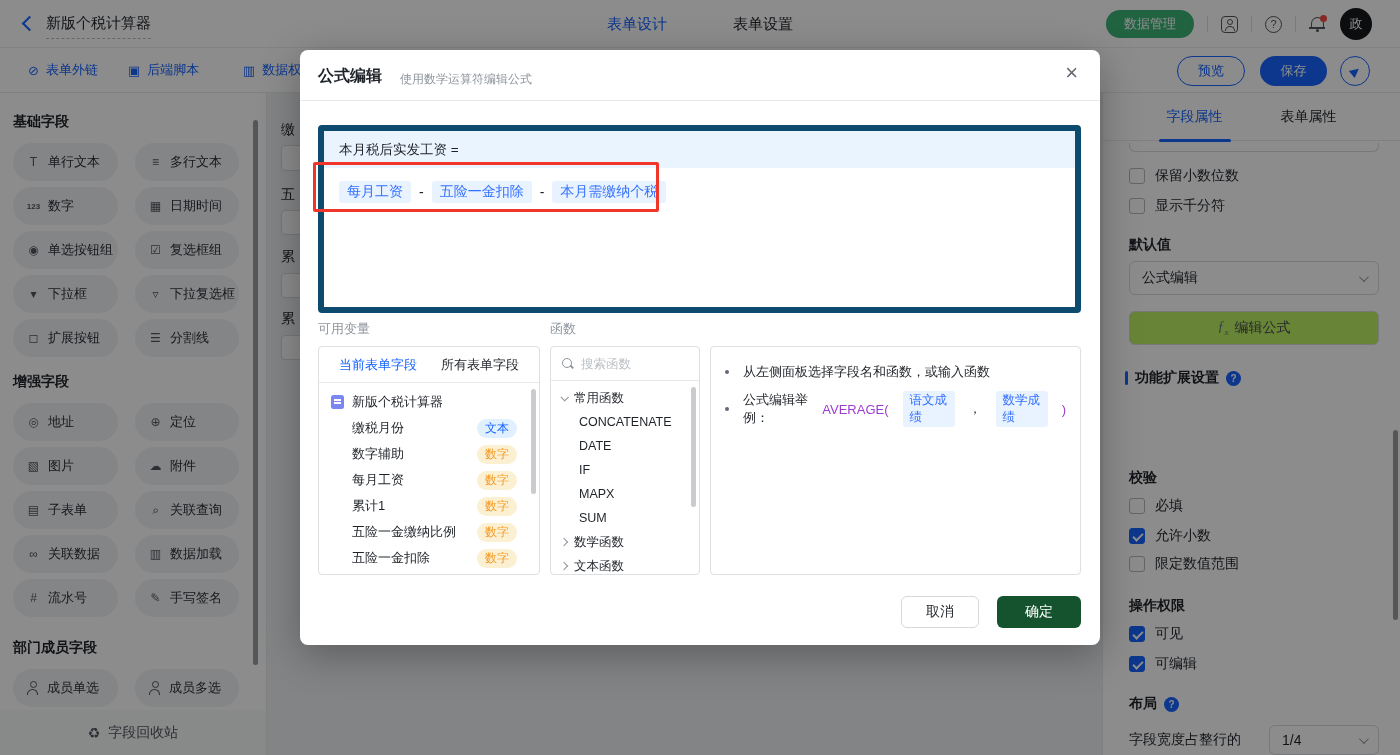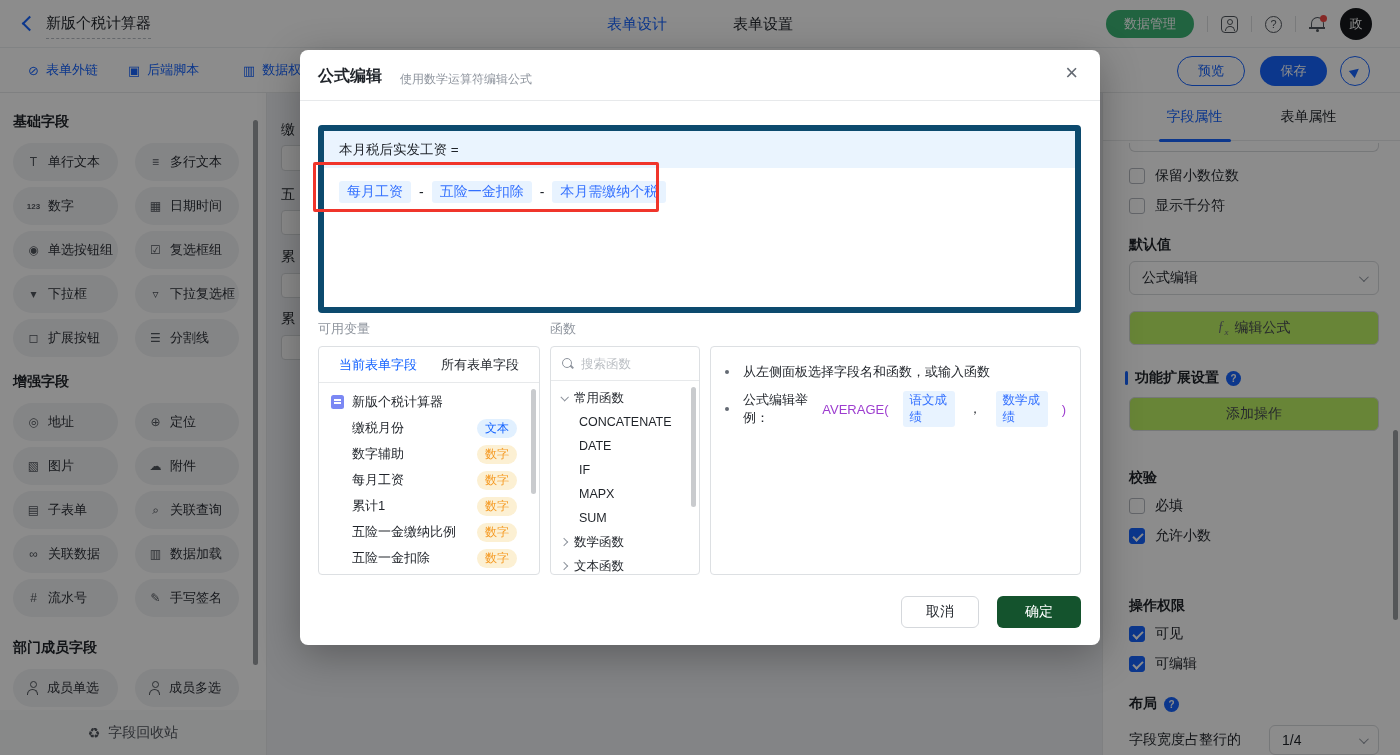--- a/index.html
+++ b/index.html
@@ -320,29 +320,32 @@
     </div>
   <div class="rb-item rb-btn" style="top:218px;">
       <span class="fx">ƒ<sub>x</sub></span>
       <span>编辑公式</span>
     </div>
   <div class="rb-item rb-h" style="top:276px; left:22px;">
       <span class="bluebar"></span>
       <span>功能扩展设置</span>
       <span class="qblue">?</span>
     </div>
-  <div class="rb-item rb-btn" style="top:304px;">添加操作</div>
   <div class="rb-item rb-h" style="top:376px;">校验</div>
   <div class="rb-item cbrow" style="top:404px;">
       <span class="cb"></span>
       <span>必填</span>
     </div>
   <div class="rb-item cbrow" style="top:434px;">
       <span class="cb on"></span>
       <span>允许小数</span>
+    </div>
+  <div class="rb-item cbrow" style="top:462px;">
+      <span class="cb"></span>
+      <span>限定数值范围</span>
     </div>
   <div class="rb-item rb-h" style="top:504px;">操作权限</div>
   <div class="rb-item cbrow" style="top:532px;">
       <span class="cb on"></span>
       <span>可见</span>
     </div>
   <div class="rb-item cbrow" style="top:562px;">
       <span class="cb on"></span>
       <span>可编辑</span>
     </div>

